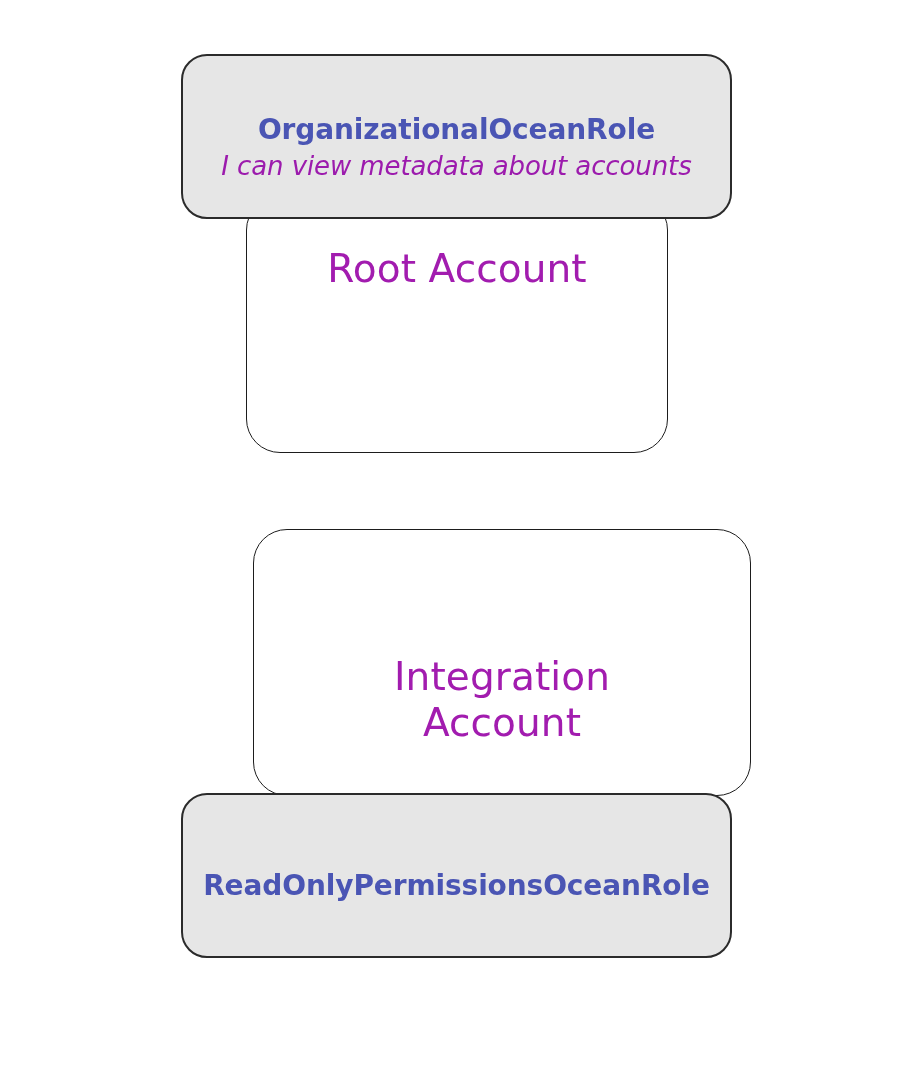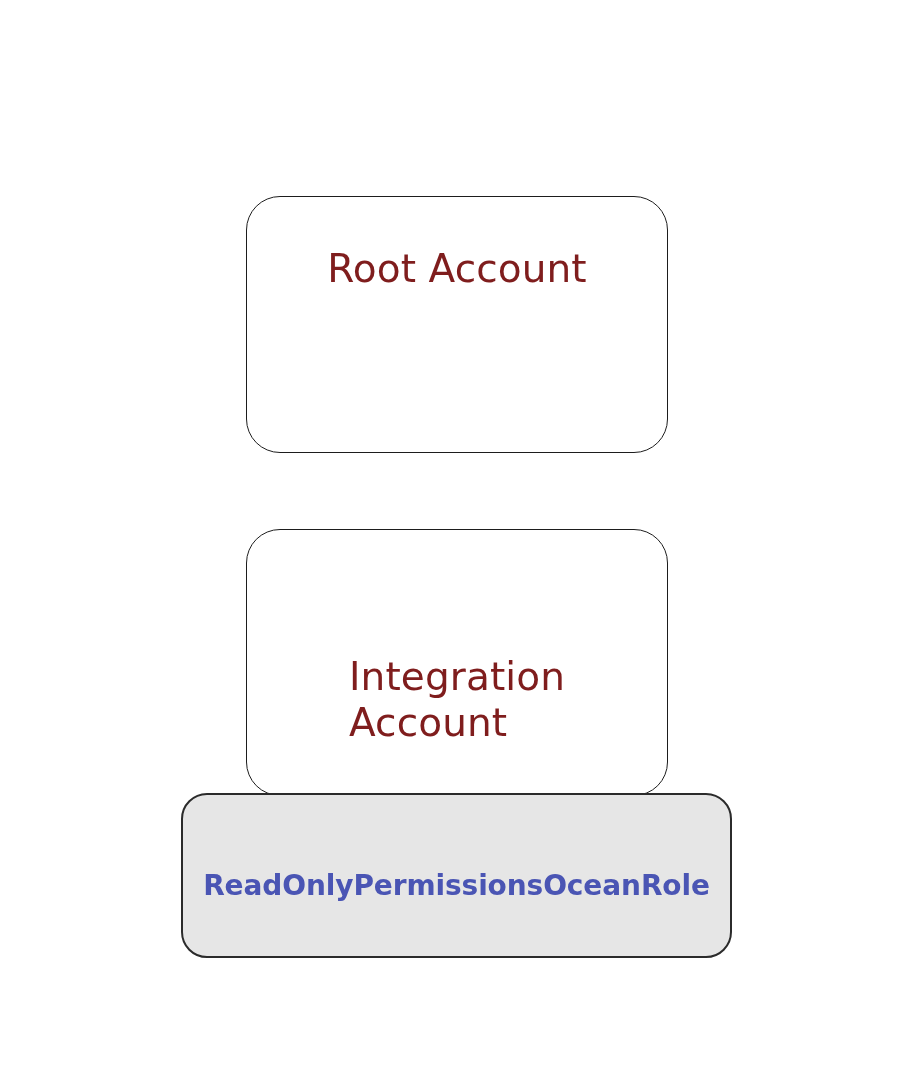--- a/index.html
+++ b/index.html
@@ -33,40 +33,41 @@
     border: 1.6px solid #1d1d1d;
     border-radius: 34px;
     z-index: 1;
     display: flex;
     justify-content: center;
   }
 
   .account-box .account-label {
     font-size: 39px;
     line-height: 1.18;
-    color: #7f1d1d;
+    color: #a21caf;
+    text-align: center;
     font-weight: 400;
     letter-spacing: 0.1px;
     white-space: pre-line;
   }
 
   #root-account-box {
     left: 246px;
     top: 196px;
     width: 422px;
     height: 257px;
   }
   #root-account-box .account-label {
     margin-top: 49px;
   }
 
   #integration-account-box {
-    left: 246px;
+    left: 253px;
     top: 529px;
-    width: 422px;
+    width: 498px;
     height: 267px;
   }
   #integration-account-box .account-label {
     margin-top: 124px;
   }
 
   
   .role-card {
     position: absolute;
     box-sizing: border-box;
@@ -126,18 +127,22 @@
 
   <div class="account-box" id="root-account-box">
     <div class="account-label">Root Account</div>
   </div>
 
   <div class="account-box" id="integration-account-box">
     <div class="account-label">Integration
 Account</div>
   </div>
 
+  <div class="role-card" id="organizational-role-card">
+    <div class="role-name">OrganizationalOceanRole</div>
+    <div class="role-desc">I can view metadata about accounts</div>
+  </div>
 
   <div class="role-card" id="readonly-role-card">
     <div class="role-name">ReadOnlyPermissionsOceanRole</div>
   </div>
 
 </div>
 
 </body></html>

